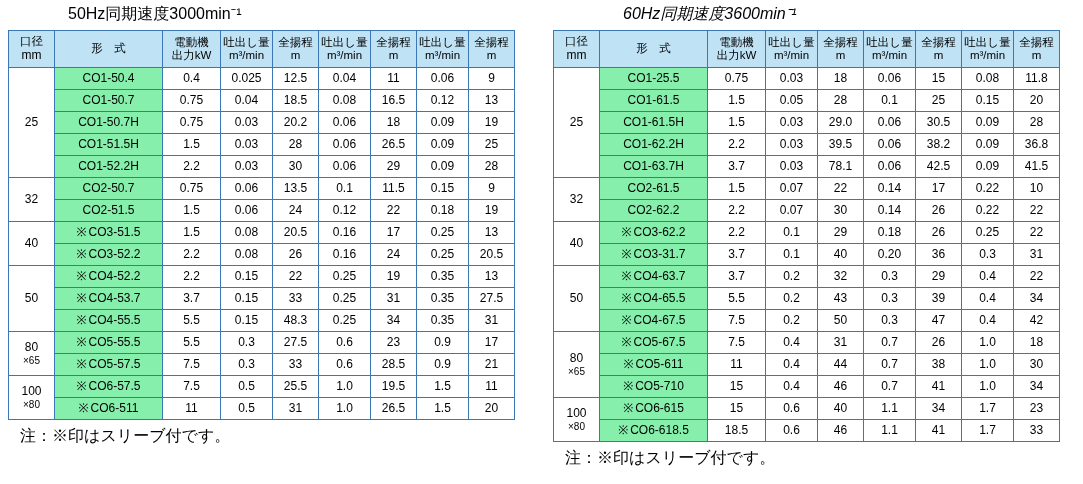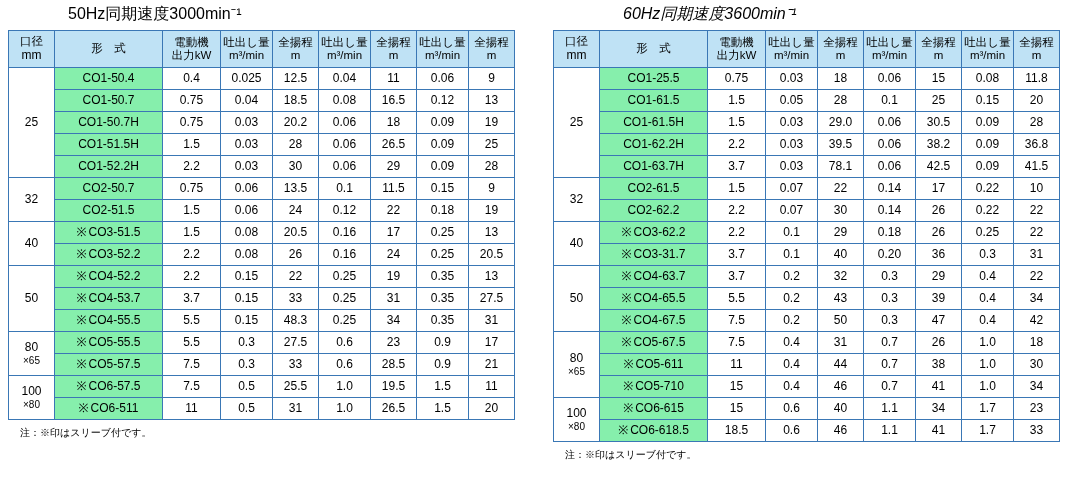--- a/index.html
+++ b/index.html
@@ -76,21 +76,21 @@
   td.model .mark { margin-right: 2px; }
 
   td.dia {
     background: #ffffff;
     font-size: 12px;
     line-height: 1.1;
   }
   td.dia .small { font-size: 10px; display: block; }
 
   .note {
-    font-size: 10px;
+    font-size: 16px;
     padding-top: 6px;
     padding-left: 12px;
   }
 
   
   col.c-dia   { width: 46px; }
   col.c-model { width: 108px; }
   col.c-kw    { width: 58px; }
   col.c-q     { width: 52px; }
   col.c-h     { width: 46px; }

